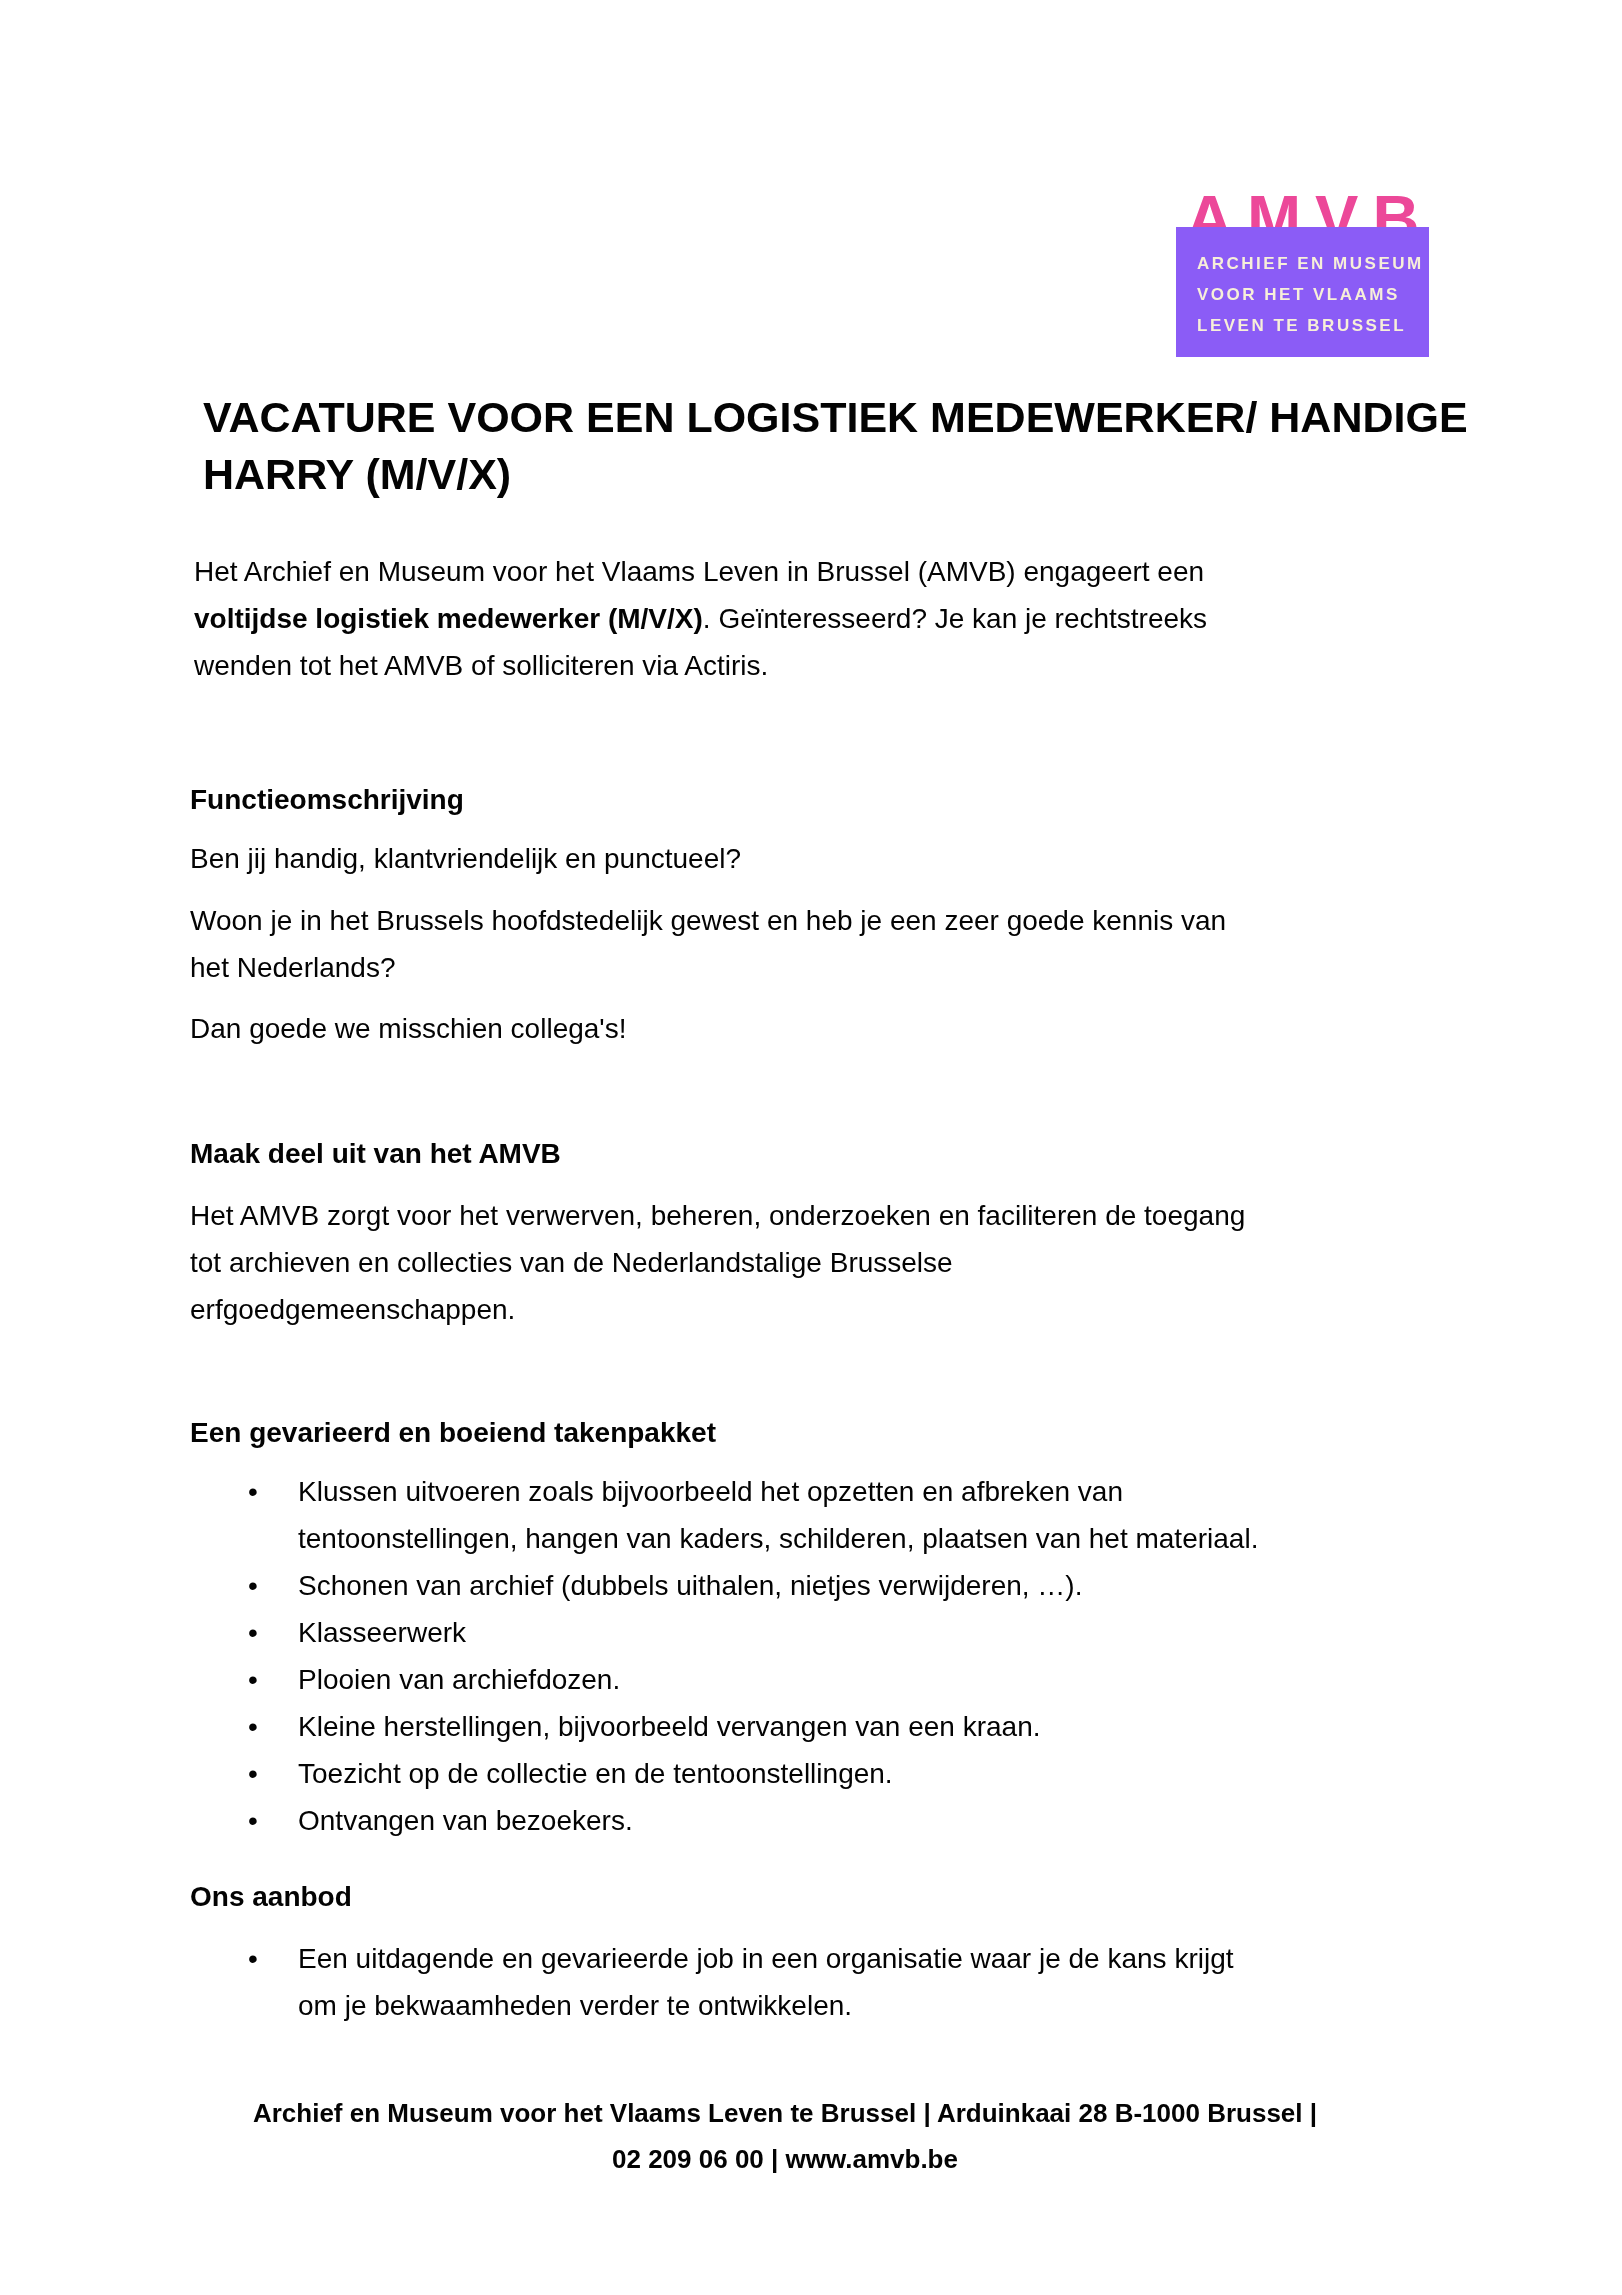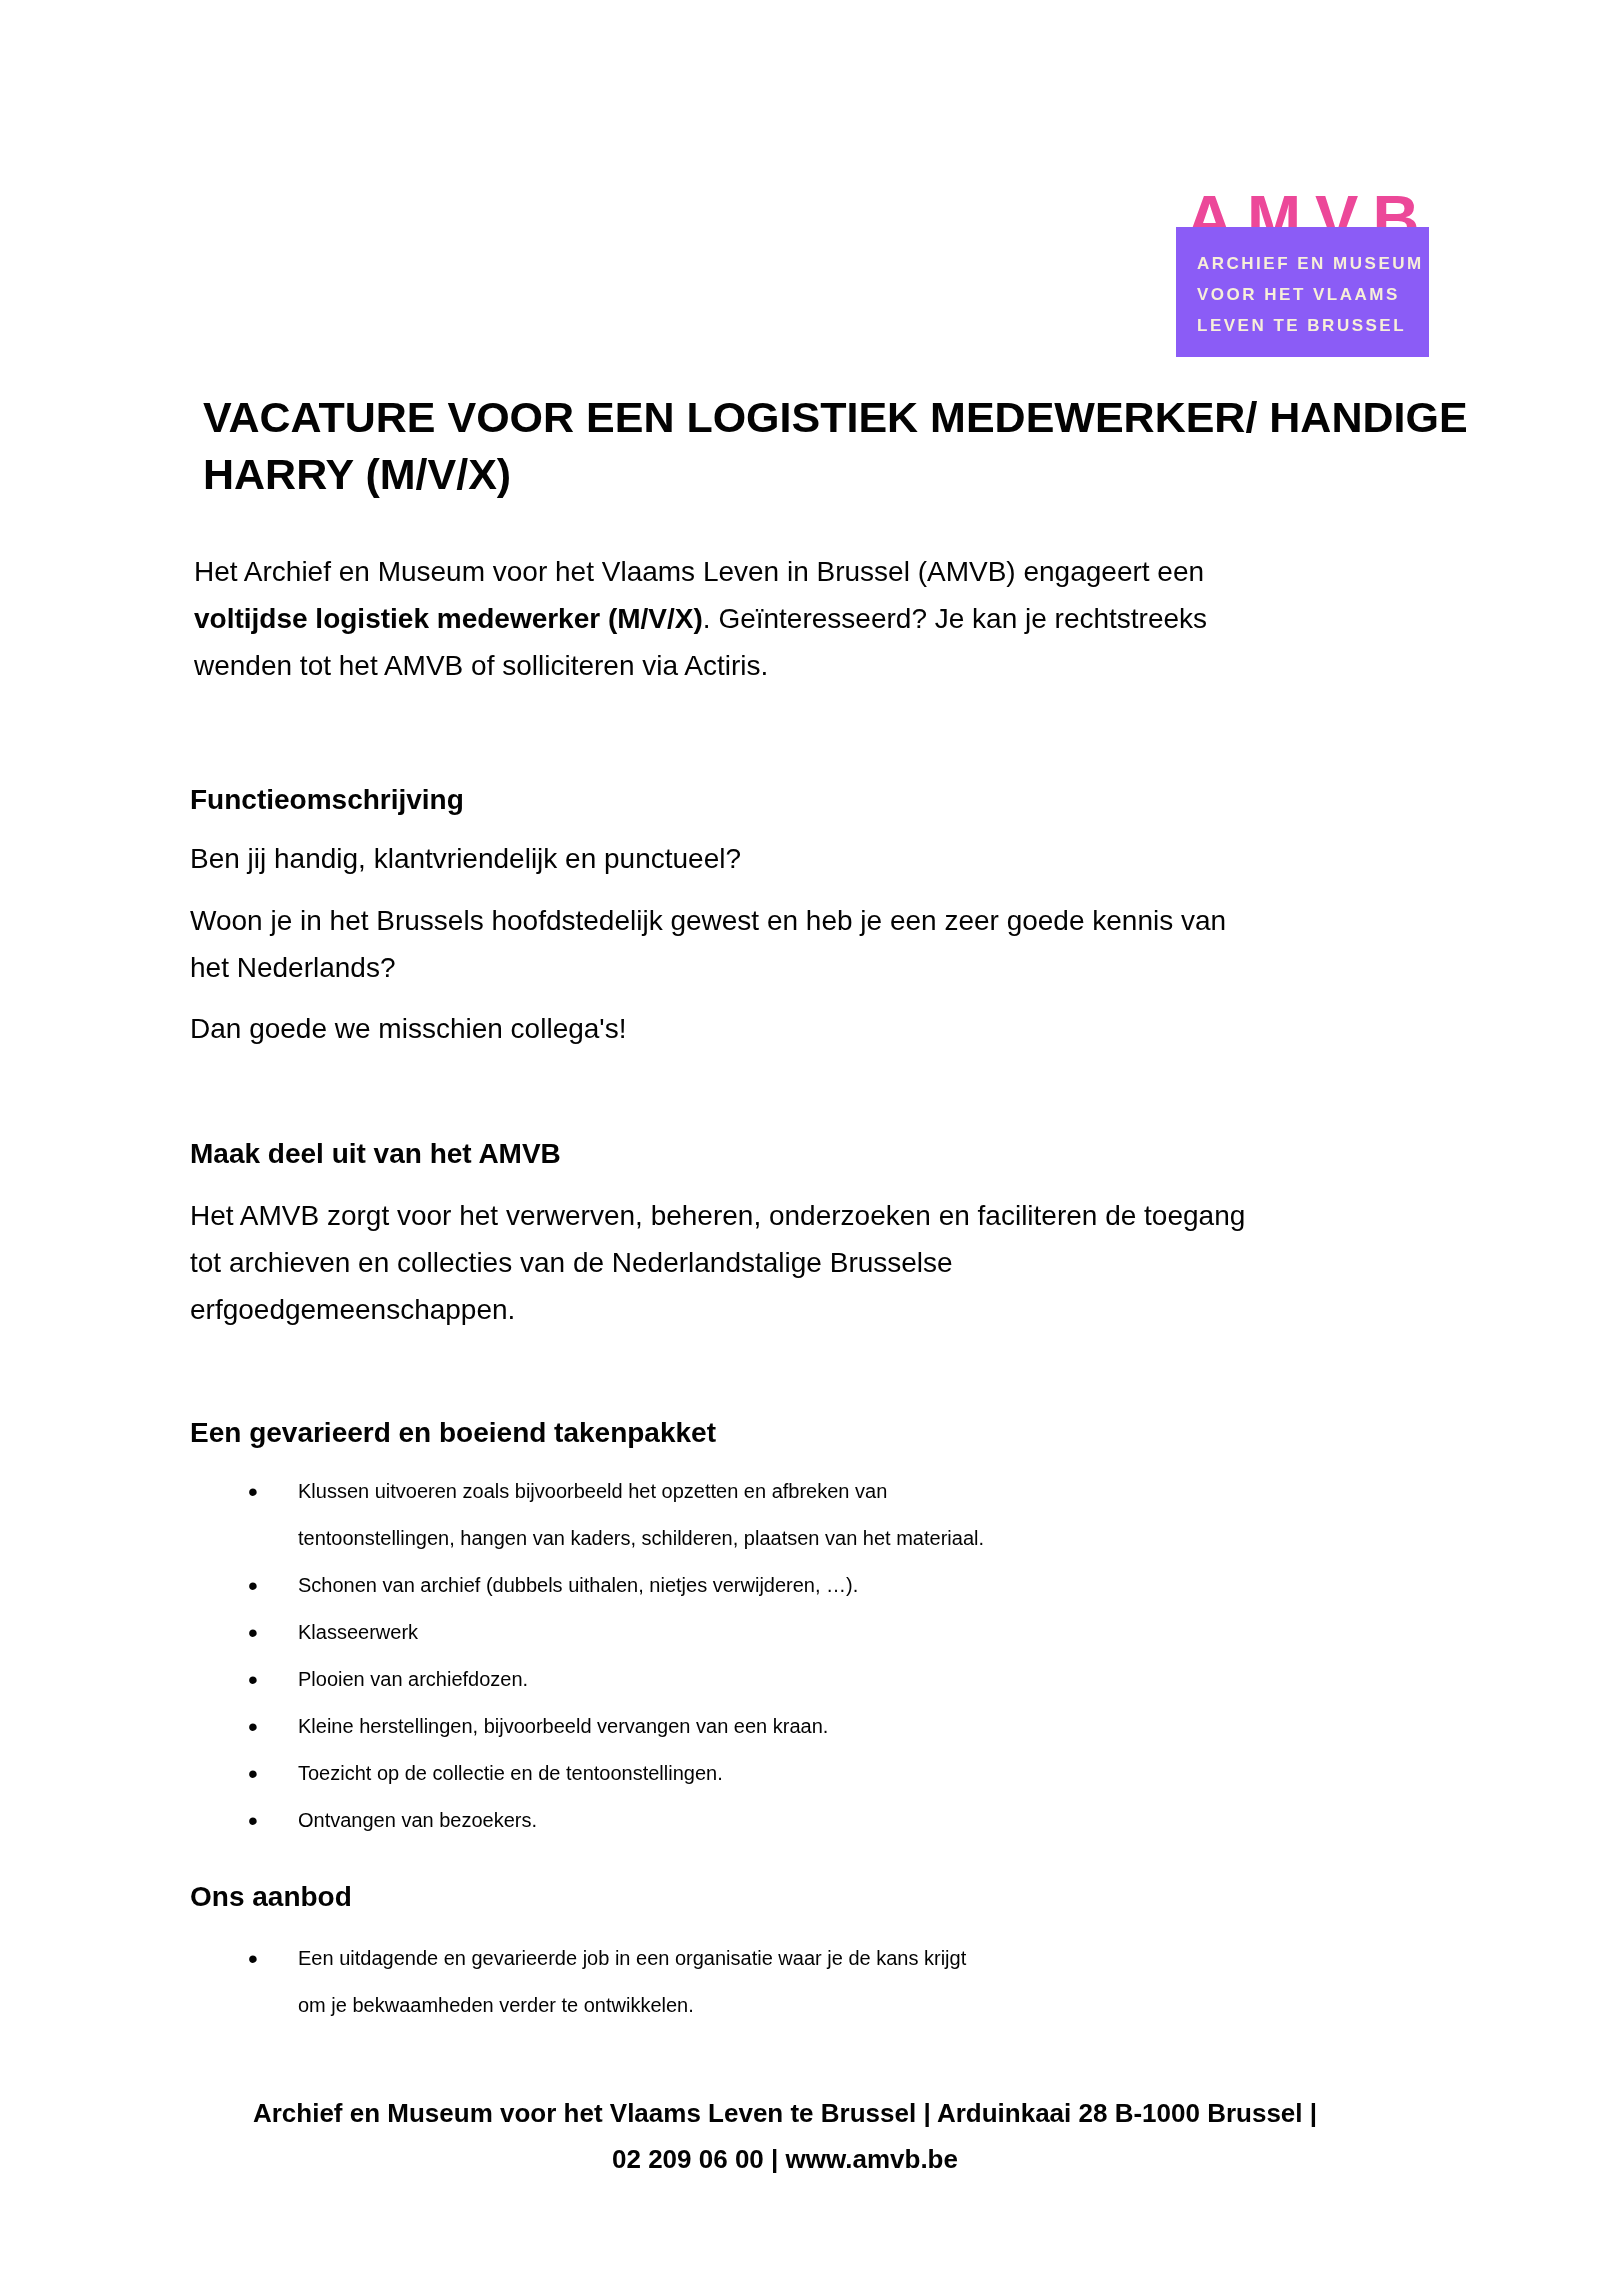--- a/index.html
+++ b/index.html
@@ -84,21 +84,21 @@
     width: 1277px;
   }
   .bullet-item { display: flex; }
   .bullet-dot {
     width: 50px;
     flex: 0 0 50px;
     font-size: 28px;
     line-height: 47px;
   }
   .bullet-text {
-    font-size: 20px;
+    font-size: 28px;
     line-height: 47px;
     white-space: pre-line;
   }
 
   
   .footer {
     left: 0;
     top: 2090px;
     width: 1570px;
     text-align: center;

